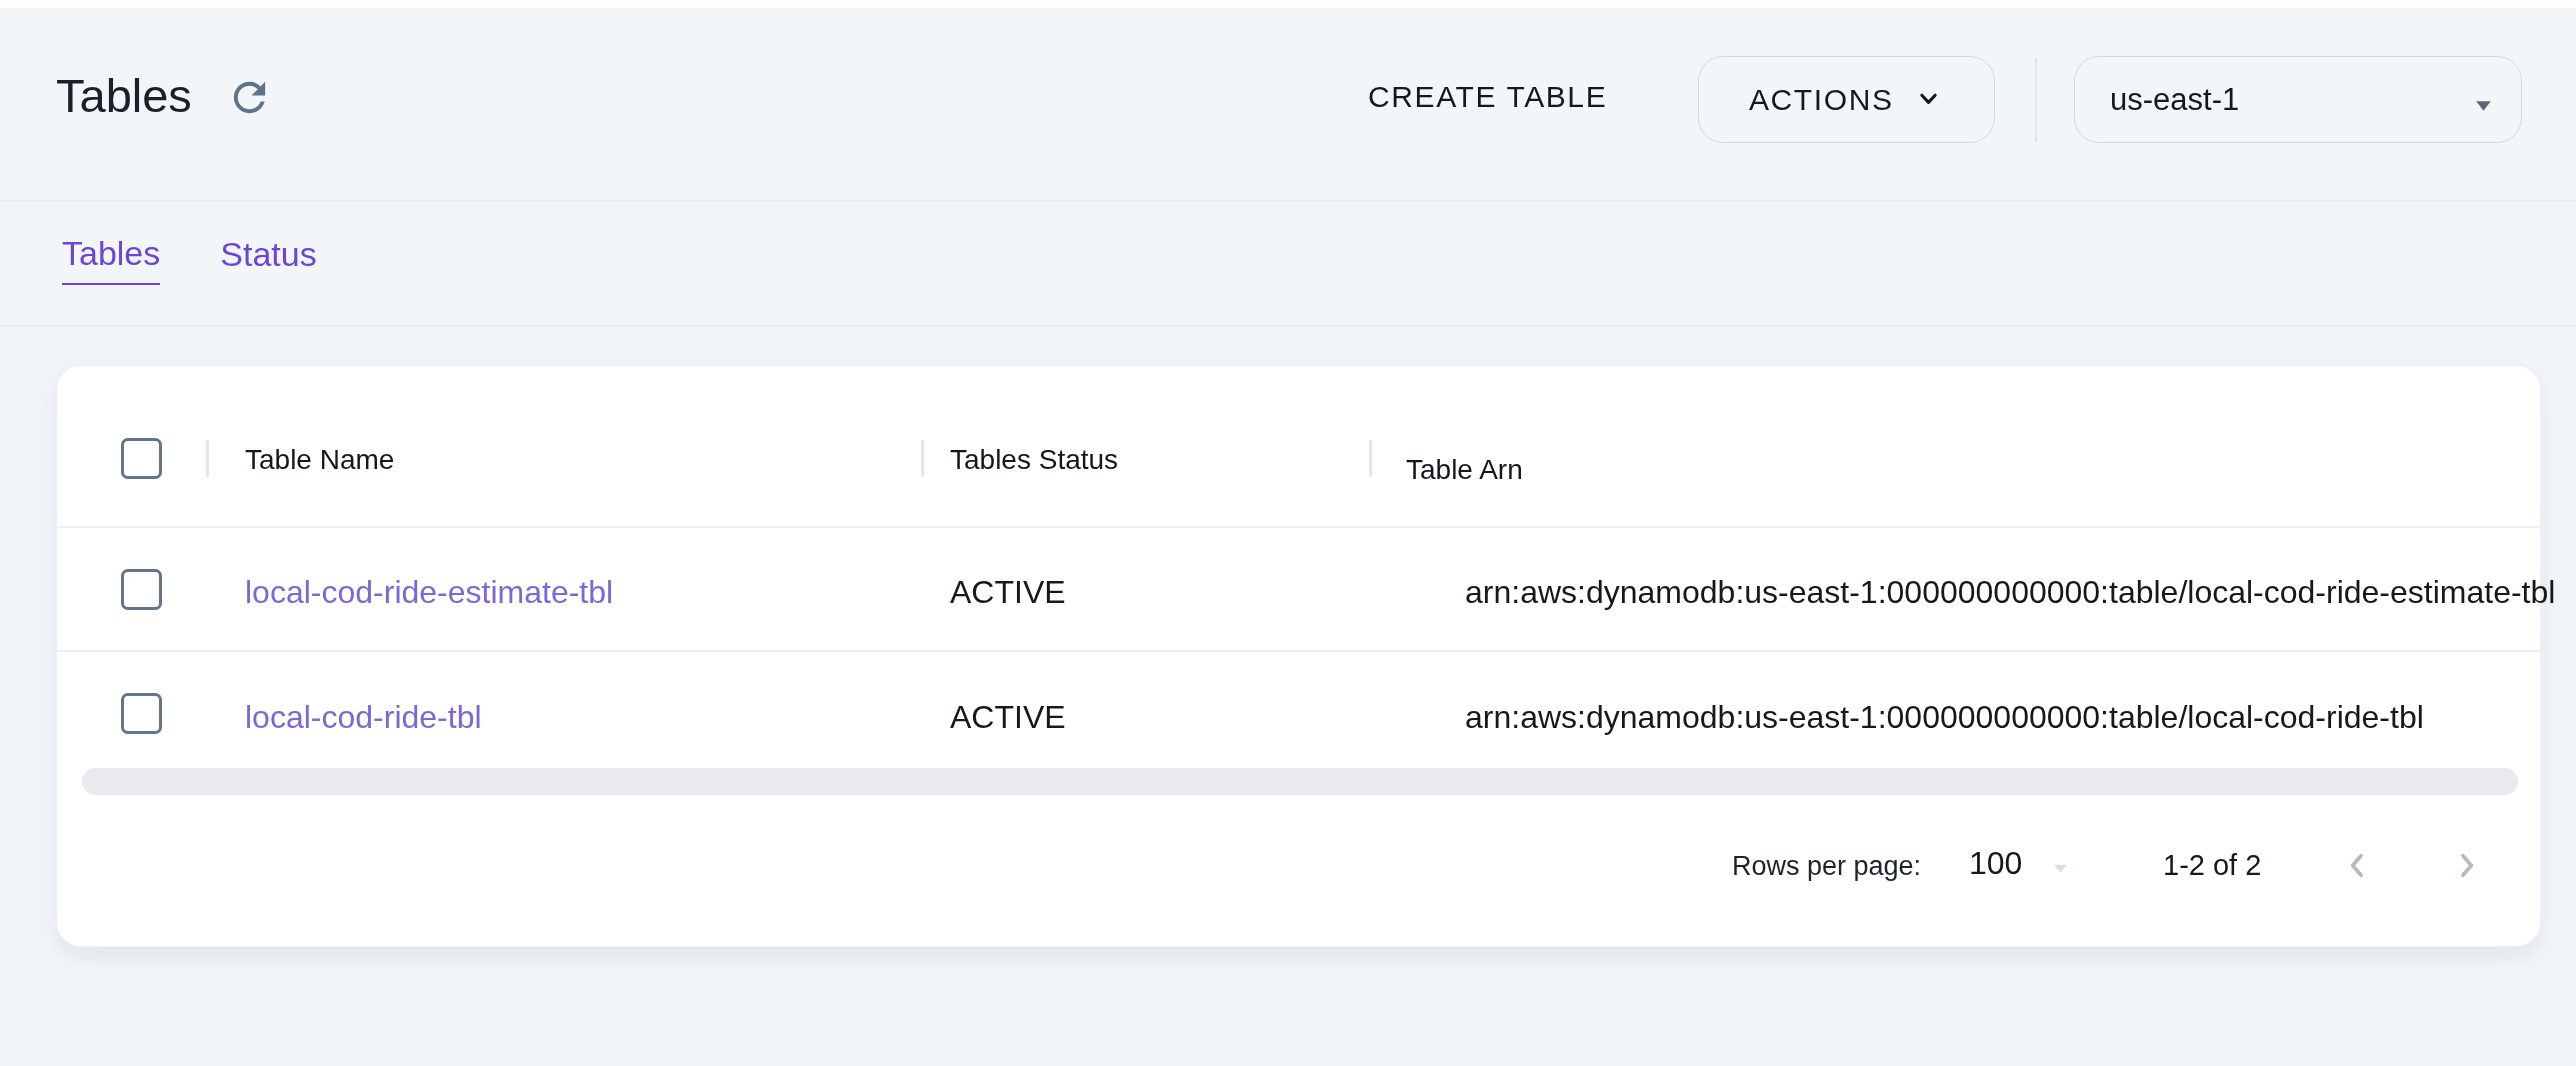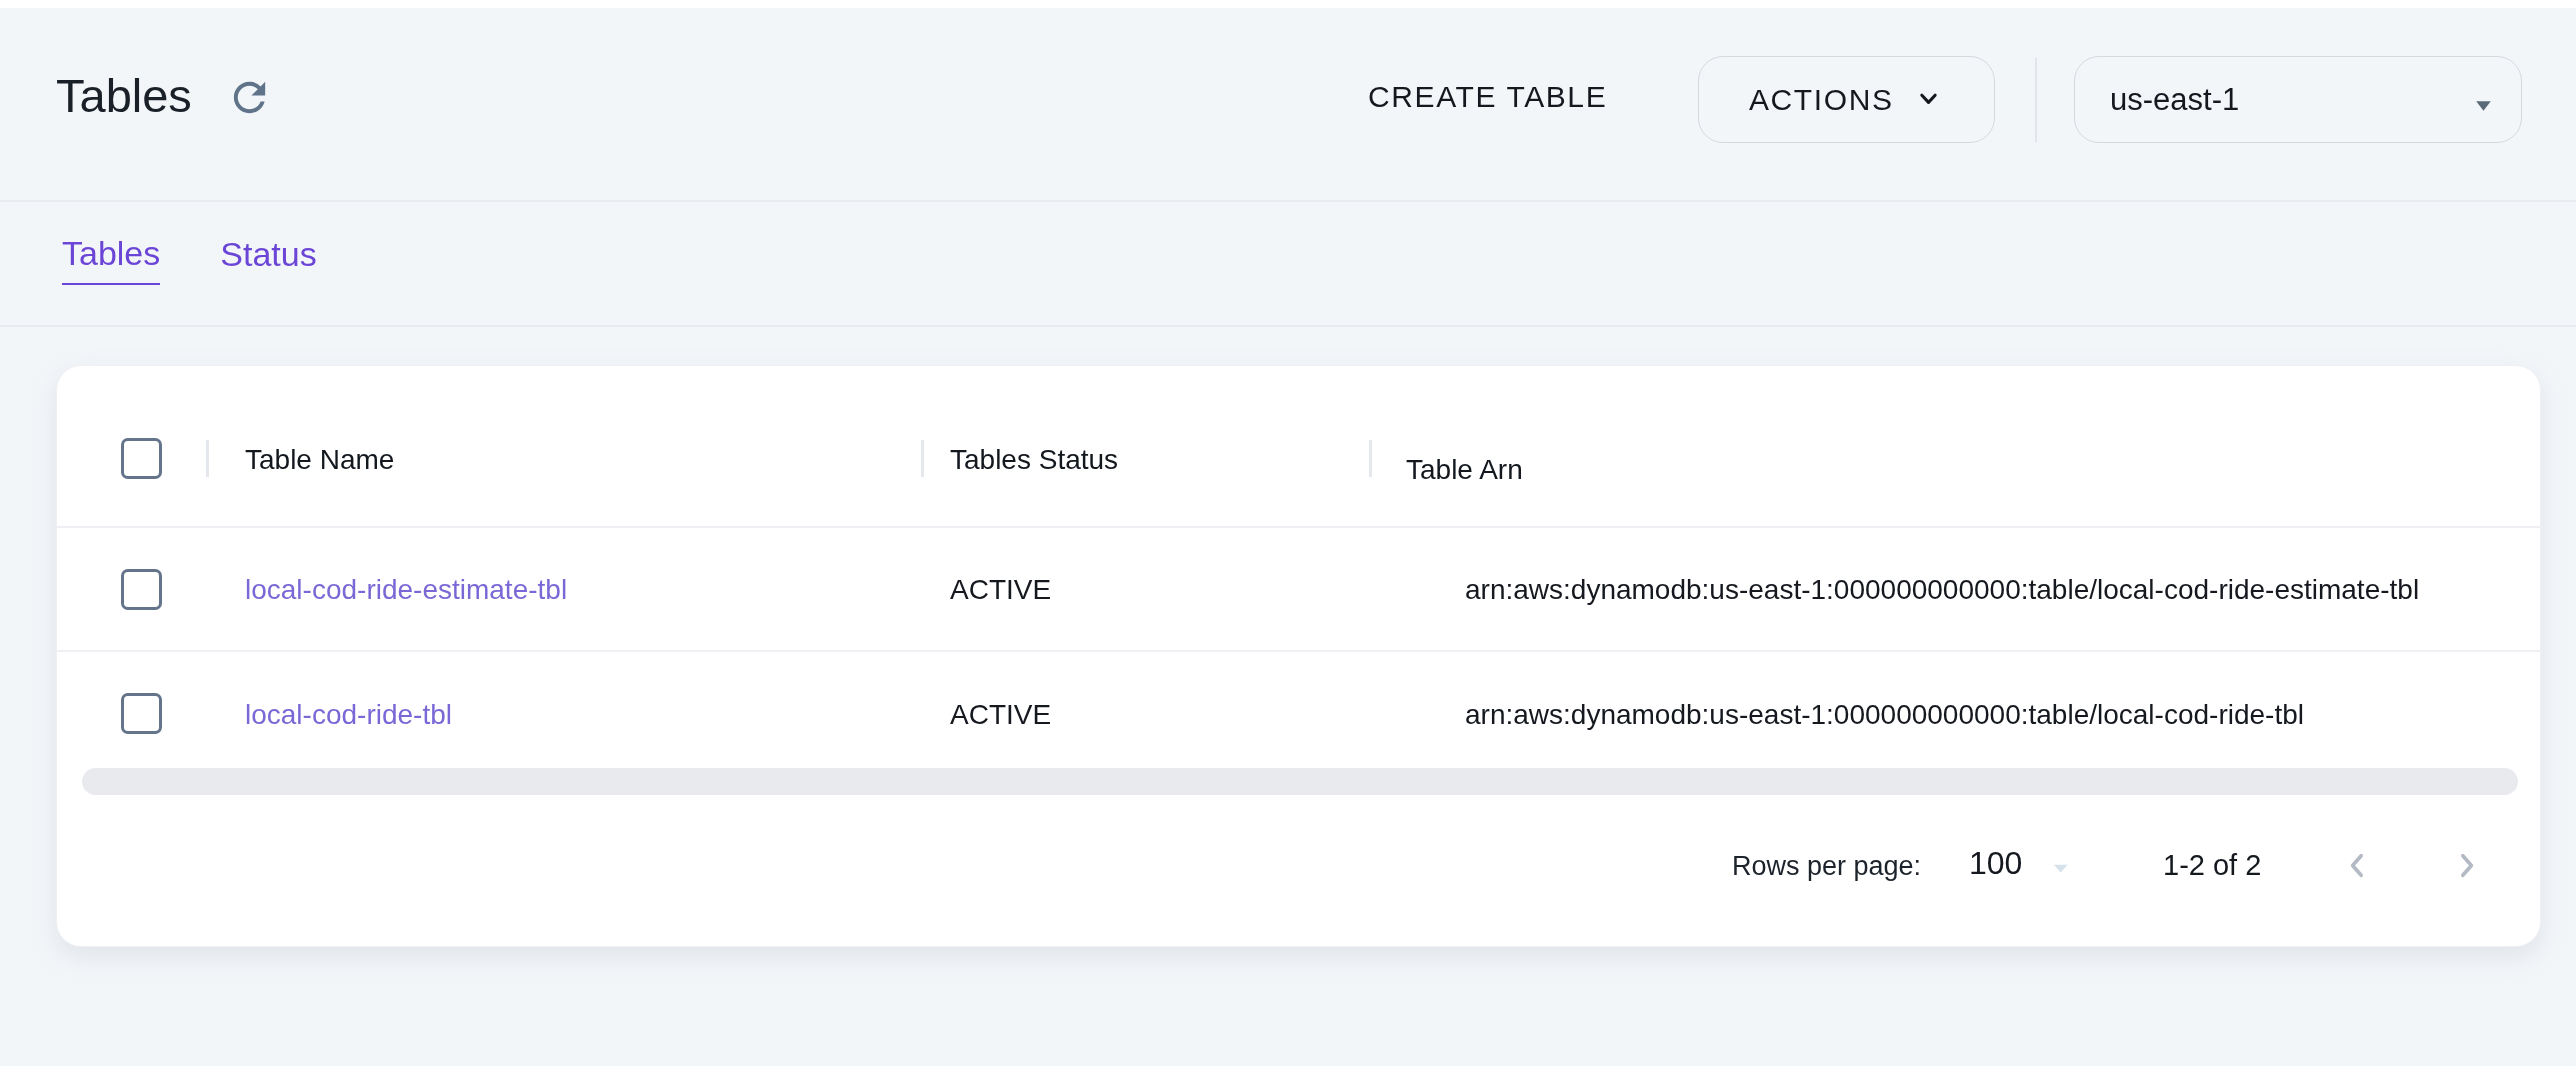--- a/index.html
+++ b/index.html
@@ -77,21 +77,21 @@
   .col-sep { position:absolute; width:2.9px; height:37px; top:74px; background:#e4e8ec; }
   .sep-name   { left:149px; }
   .sep-status { left:864px; }
   .sep-arn    { left:1312px; }
 
   .th { position:absolute; top:78px; font-size:28px; color:#13181f; white-space:nowrap; }
   .th-name   { left:188px; }
   .th-status { left:893px; }
   .th-arn    { left:1349px;margin-top:10px; }
 
-  .cell { position:absolute; font-size:28px; white-space:nowrap; }
+  .cell { position:absolute; font-size:32px; white-space:nowrap; }
   .row1 .cell { top:208px; }
   .row2 .cell { top:333px; }
   .cell.name { left:188px; color:#7b68d6; cursor:pointer; }
   .cell.status { left:893px; color:#15191f; }
   .cell.arn { left:1408px; color:#15191f; }
 
   .hscrollbar {
     position:absolute; left:25px; top:402px; width:2436px; height:27px;
     border-radius:13.6px; background:#e9eaed; cursor:pointer;
   }

